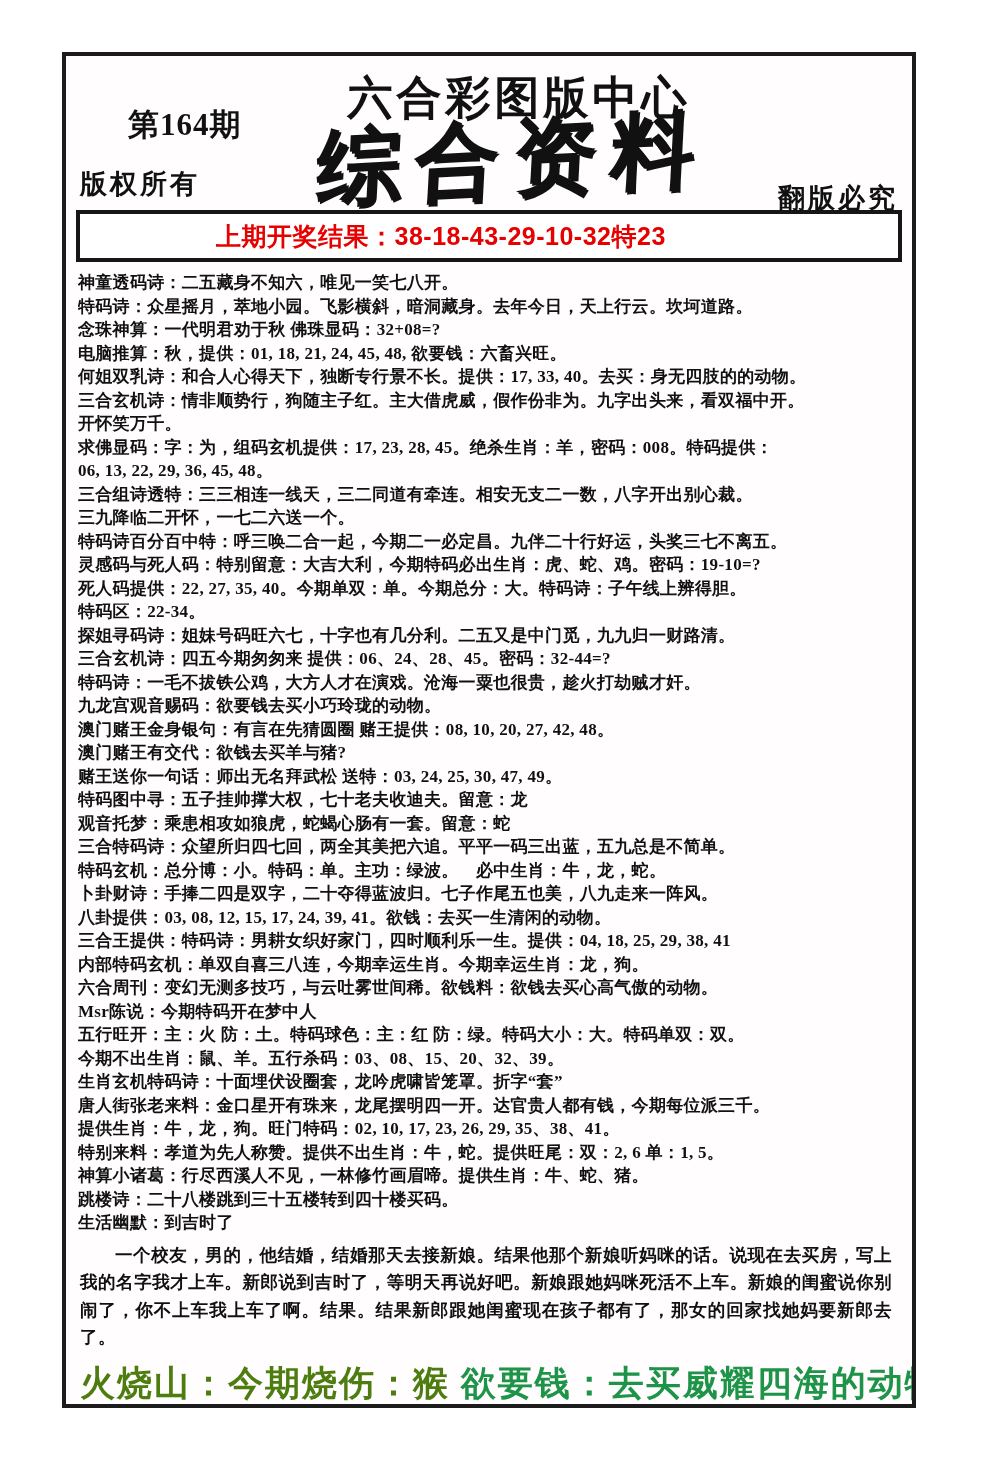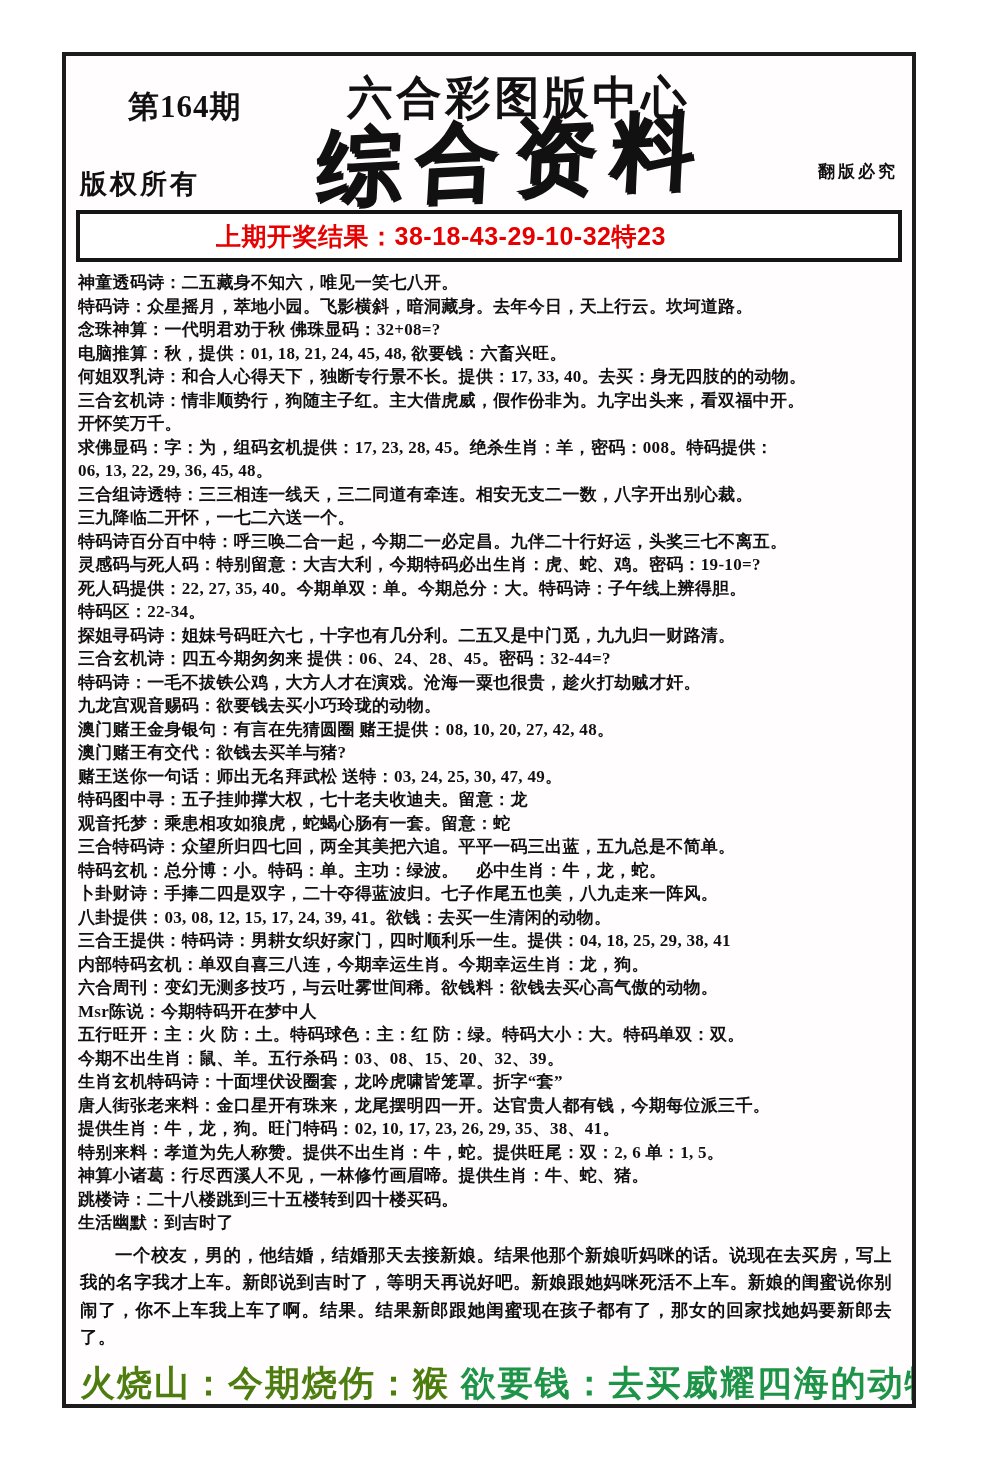--- a/index.html
+++ b/index.html
@@ -10,37 +10,37 @@
     position:absolute; left:62px; top:52px;
     width:854px; height:1356px;
     border:4px solid #1c1c1c;
     background:#fffdfd;
     overflow:hidden;
   }
 
   
   .header { position:relative; height:152px; }
   .issue {
-    position:absolute; left:62px; top:30px;
+    position:absolute; left:62px; top:48px;
     font-size:31px; font-weight:700; letter-spacing:1px;
   }
   .title {
     text-align:center; padding-top:12px; padding-left:60px;
     font-size:45px; font-weight:700; letter-spacing:4px;
     font-family:"Liberation Serif","DejaVu Serif",serif;
   }
   .subtitle {
     position:absolute; left:50%; top:46px;
     transform:translateX(-44%) rotate(-3deg) skewX(-6deg);
     font-size:84px; font-weight:900; letter-spacing:14px;
     text-shadow:2px 2px 0 #111;
     white-space:nowrap;
   }
   .copy-left  { position:absolute; left:14px;  top:110px; font-size:27px; font-weight:800; letter-spacing:3px; }
-  .copy-right { position:absolute; right:14px; top:104px; font-size:17px; font-weight:800; letter-spacing:3px; }
+  .copy-right { position:absolute; right:14px; top:124px; font-size:27px; font-weight:800; letter-spacing:3px; }
 
   
   .result-box {
     margin:2px 10px 0 10px; height:52px;
     border:4px solid #161616;
     display:flex; align-items:center;
     background:#fff;
   }
   .result-text {
     padding-left:136px;

